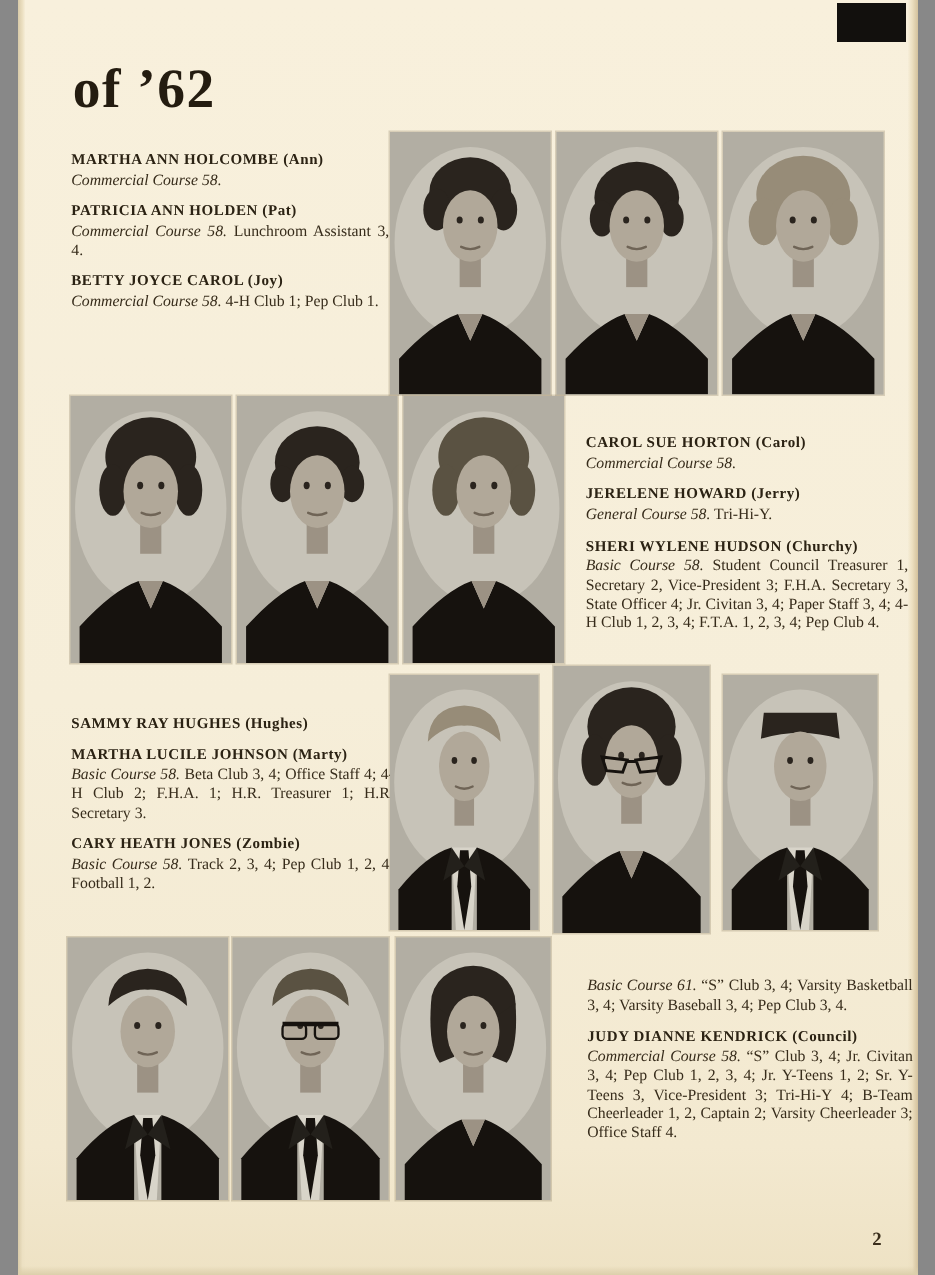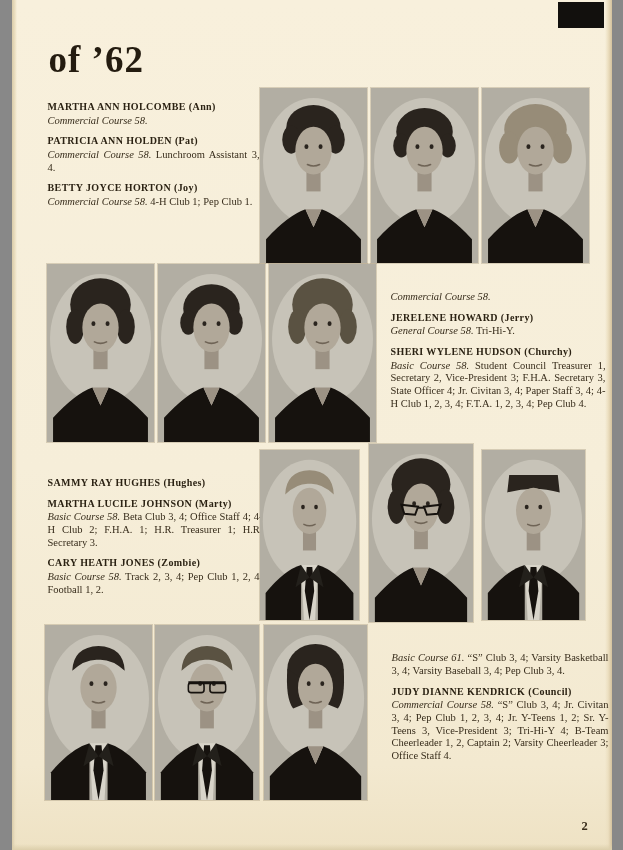--- a/index.html
+++ b/index.html
@@ -73,27 +73,28 @@
   <div class="text-block tb1">
     <div class="entry">
       <div class="entry-name"><span>MARTHA ANN HOLCOMBE</span> <span class="nick">(Ann)</span></div>
       <p class="entry-body"><i>Commercial Course 58.</i> <span></span></p>
     </div>
     <div class="entry">
       <div class="entry-name"><span>PATRICIA ANN HOLDEN</span> <span class="nick">(Pat)</span></div>
       <p class="entry-body"><i>Commercial Course 58.</i> <span>Lunchroom Assistant 3, 4.</span></p>
     </div>
     <div class="entry">
-      <div class="entry-name"><span>BETTY JOYCE HORTON</span> <span class="nick">(Joy)</span></div>
+      <div class="entry-name"><span>BETTY JOYCE CAROL</span> <span class="nick">(Joy)</span></div>
       <p class="entry-body"><i>Commercial Course 58.</i> <span>4-H Club 1; Pep Club 1.</span></p>
     </div>
   </div>
 
   <div class="text-block tb2">
     <div class="entry">
+      <div class="entry-name"><span>CAROL SUE HORTON</span> <span class="nick">(Carol)</span></div>
       <p class="entry-body"><i>Commercial Course 58.</i> <span></span></p>
     </div>
     <div class="entry">
       <div class="entry-name"><span>JERELENE HOWARD</span> <span class="nick">(Jerry)</span></div>
       <p class="entry-body"><i>General Course 58.</i> <span>Tri-Hi-Y.</span></p>
     </div>
     <div class="entry">
       <div class="entry-name"><span>SHERI WYLENE HUDSON</span> <span class="nick">(Churchy)</span></div>
       <p class="entry-body"><i>Basic Course 58.</i> <span>Student Council Treasurer 1, Secretary 2, Vice-President 3; F.H.A. Secretary 3, State Officer 4; Jr. Civitan 3, 4; Paper Staff 3, 4; 4-H Club 1, 2, 3, 4; F.T.A. 1, 2, 3, 4; Pep Club 4.</span></p>
     </div>

